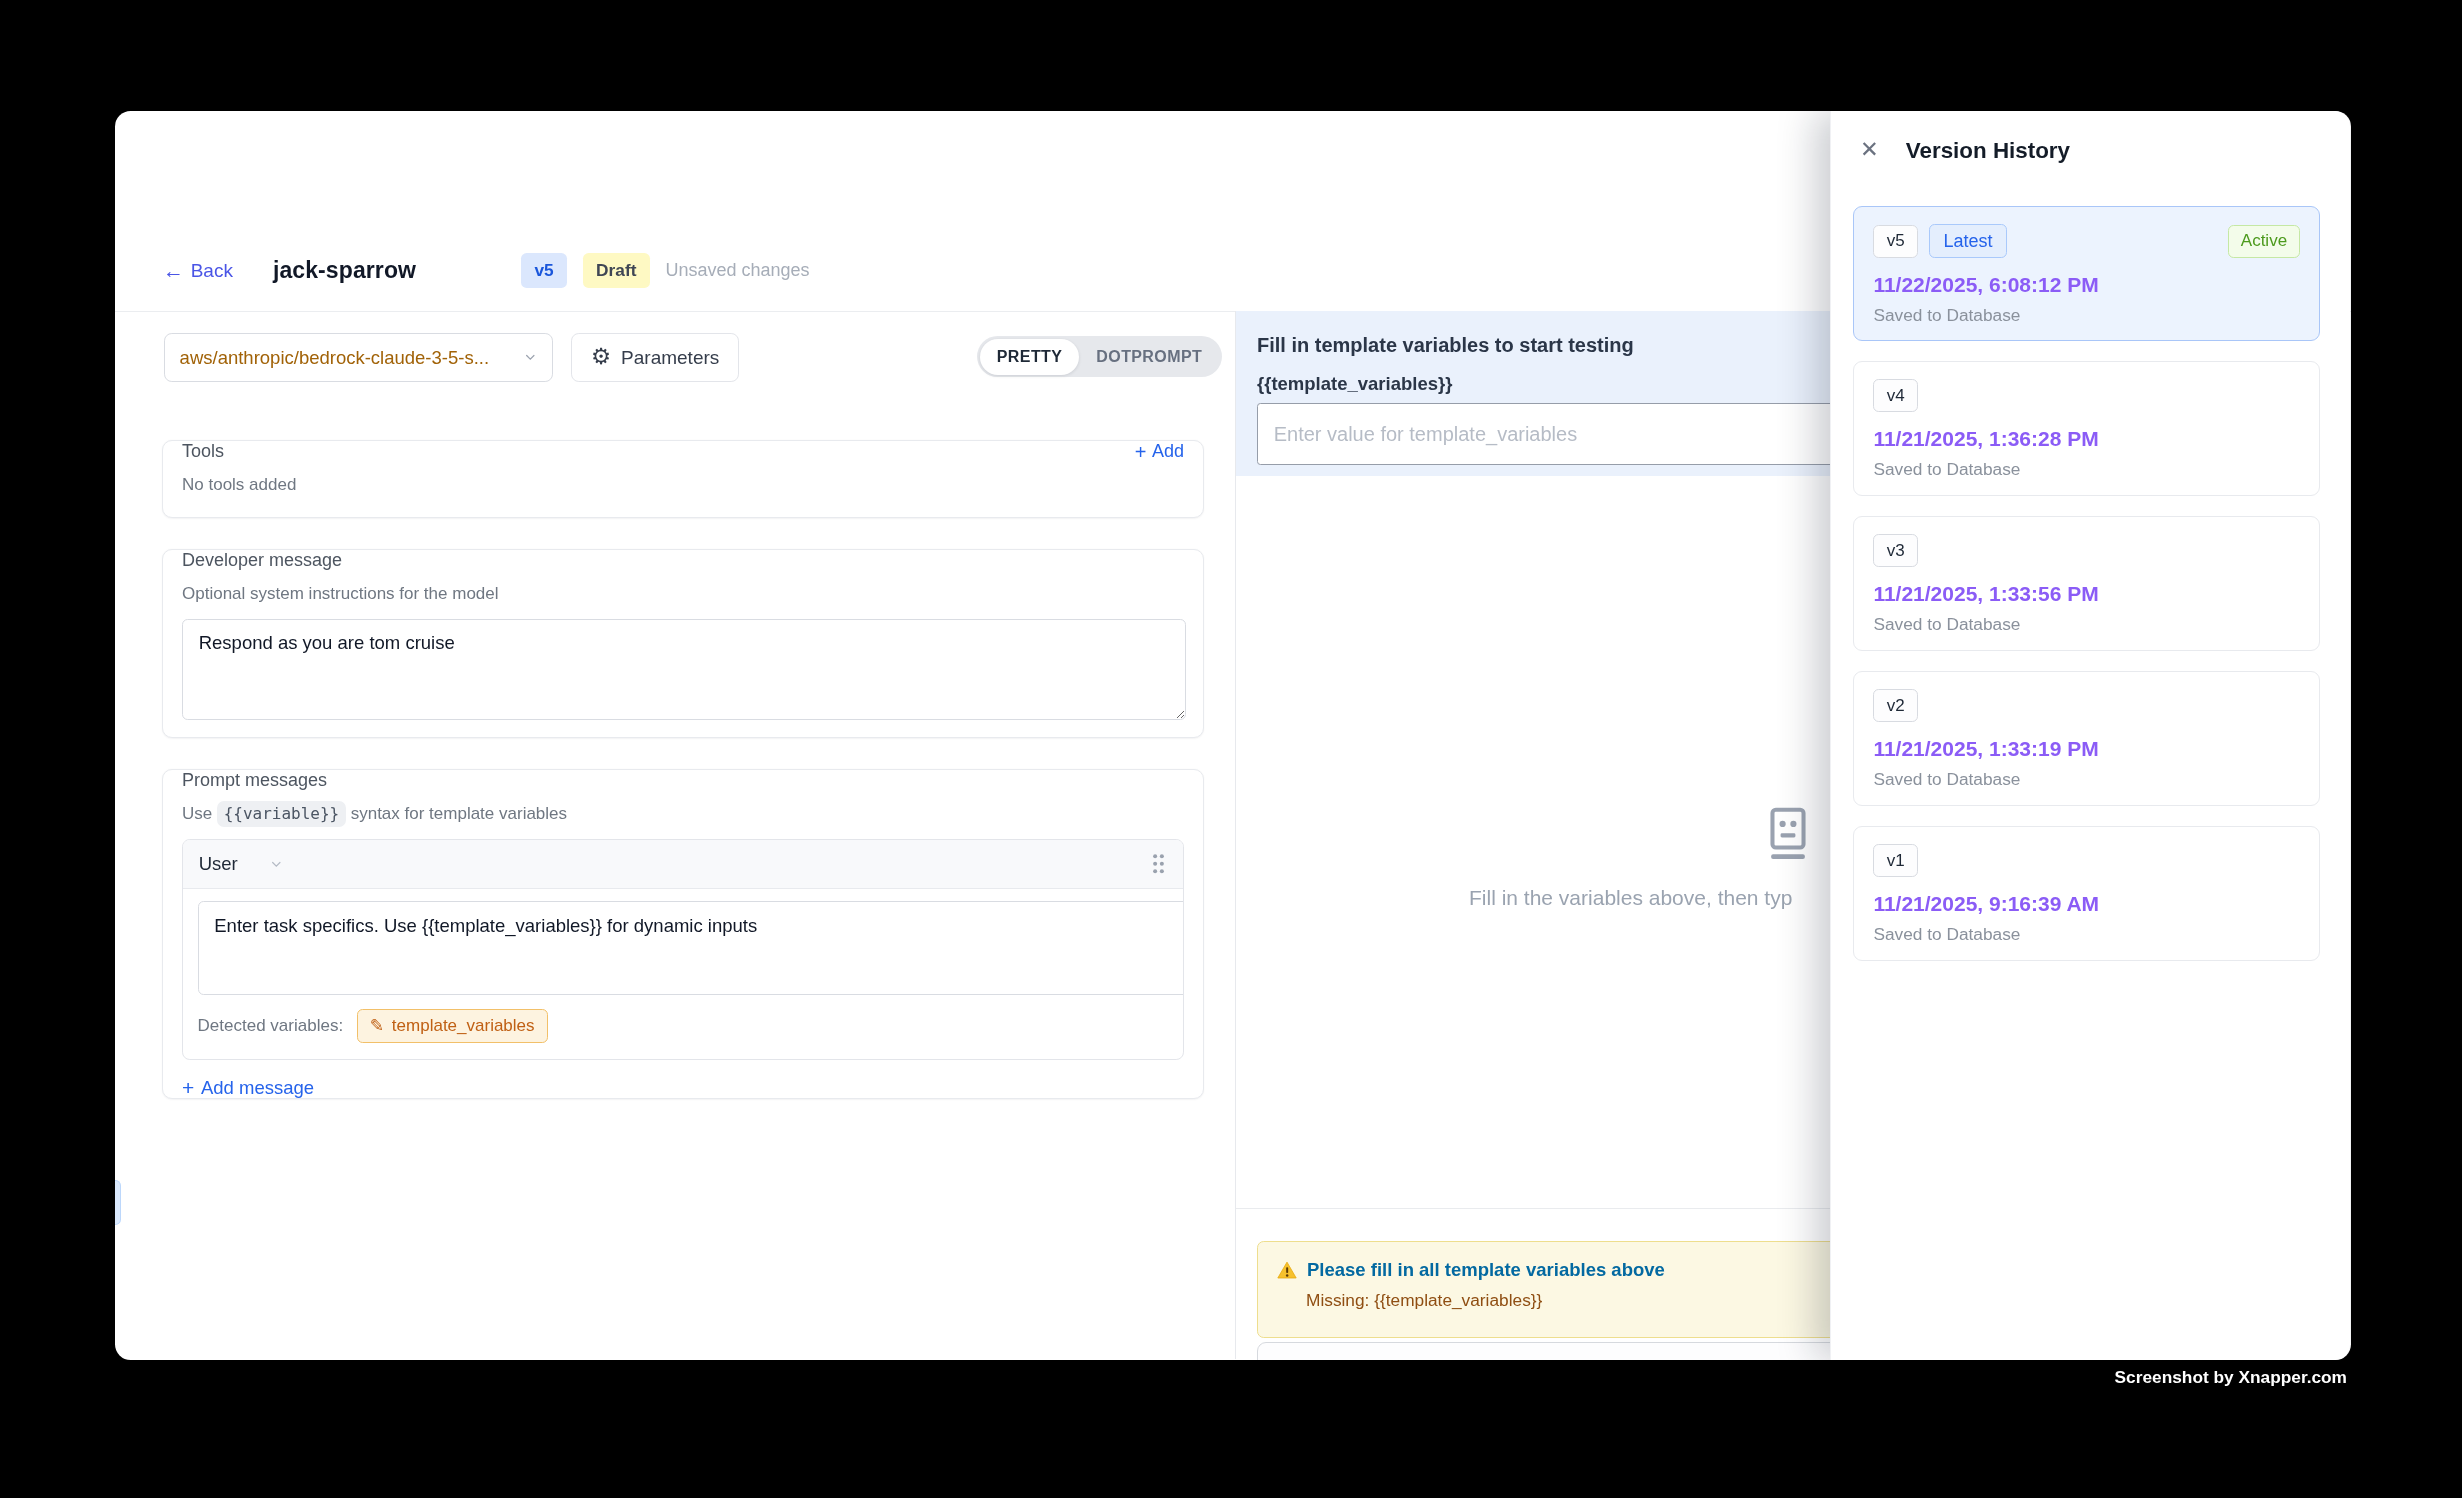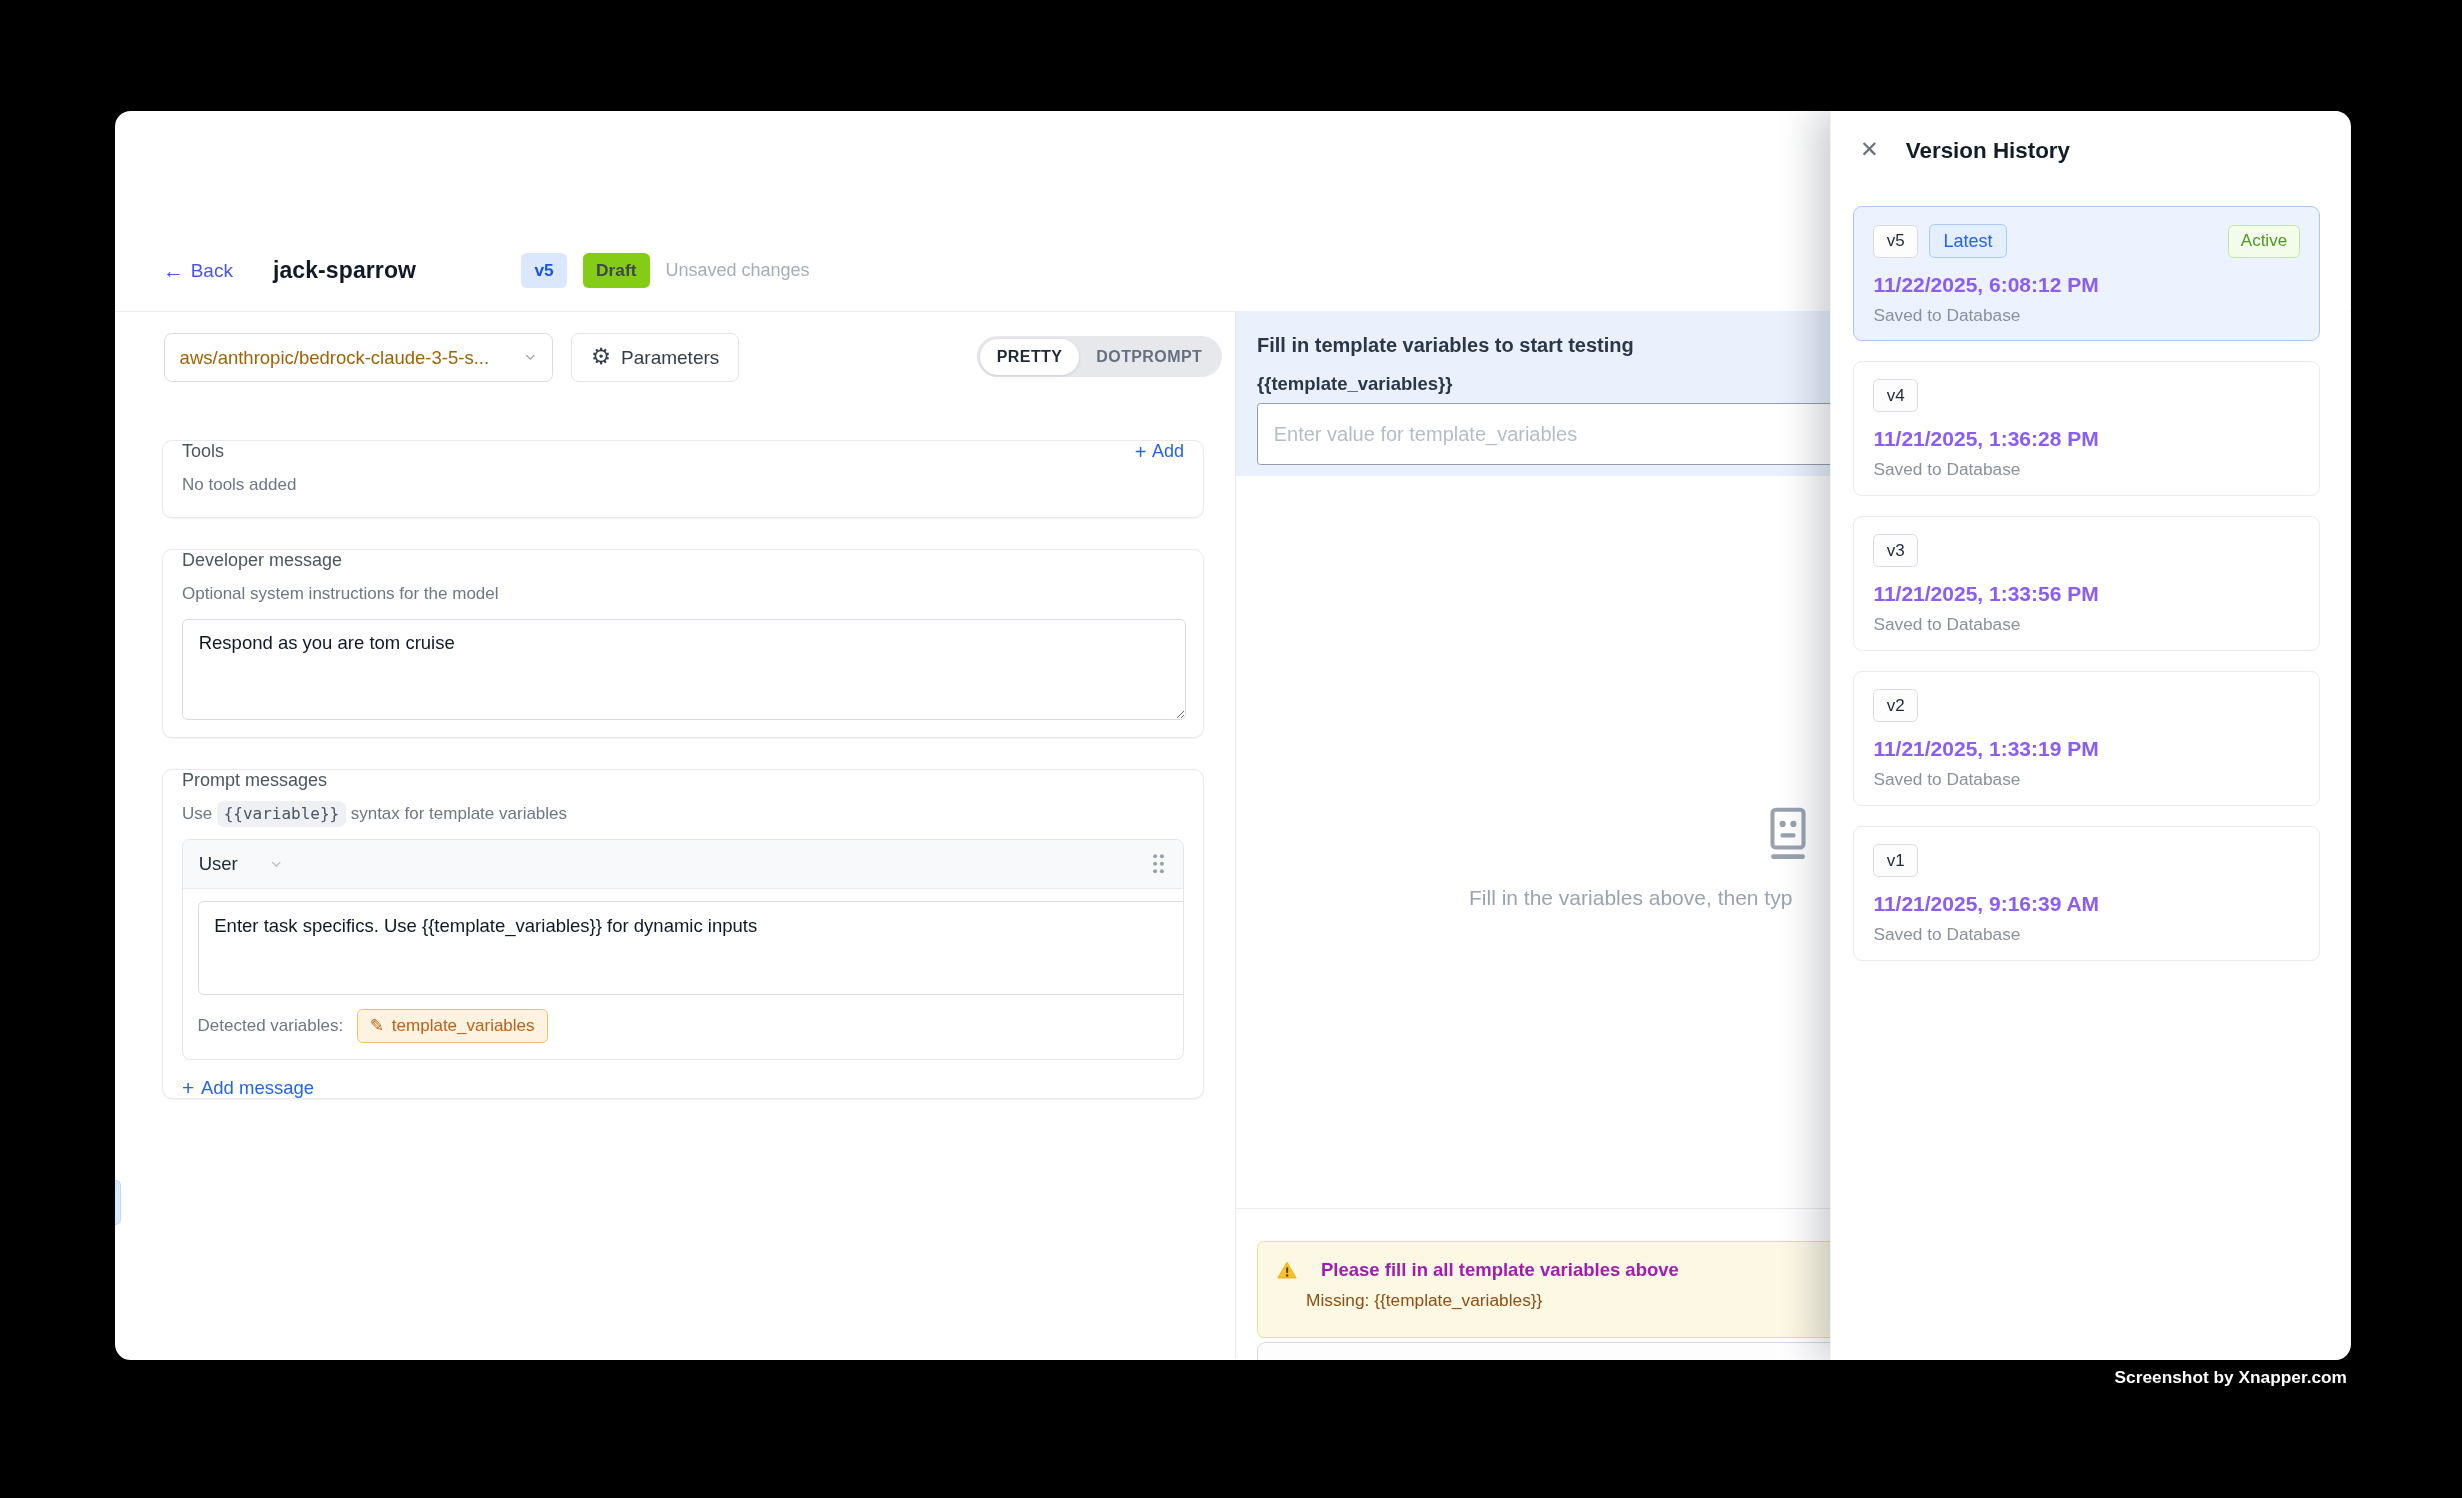--- a/index.html
+++ b/index.html
@@ -12,21 +12,21 @@
             background:#fff; border-radius:15.7px; overflow:hidden; }
 
   
   .hdr-row { position:absolute; left:48px; top:138px; height:43px; display:flex; align-items:center; }
   .back-link { display:flex; align-items:center; gap:6.7px; color:#4a55e6; font-size:19px; cursor:pointer; }
   .back-arrow { font-size:21px; line-height:1; }
   .doc-title { margin-left:40px; font-size:23px; font-weight:700; color:#111827; letter-spacing:0.1px; }
   .hdr-badges { position:absolute; left:406px; top:138px; height:43px; display:flex; align-items:center; gap:15.7px; }
   .badge { font-size:17.3px; font-weight:700; padding:6.7px 13.4px; border-radius:5.6px; }
   .badge-v5 { background:#dbe7fd; color:#1a56db; }
-  .badge-draft { background:#84cc16; color:#3f4654; font-weight:600; }
+  .badge-draft { background:#fef9c3; color:#3f4654; font-weight:600; }
   .unsaved { font-size:18px; color:#a6adb8; }
   .top-divider { position:absolute; left:0; top:200px; width:2236px; height:1.1px; background:#ebedf0; }
 
   
   .model-select { position:absolute; left:49px; top:222px; width:389px; height:49px; border:1.1px solid #d9dce2;
                   border-radius:7.8px; display:flex; align-items:center; padding:0 14.6px; background:#fff; }
   .model-select .txt { font-size:18.5px; color:#a16207; white-space:nowrap; overflow:hidden; flex:1; }
   .chev { width:14.6px; height:14.6px; flex:0 0 auto; }
   .params-btn { position:absolute; left:456px; top:222px; height:49px; padding:0 19px; border:1.1px solid #e3e5ea;
                 border-radius:7.8px; display:flex; align-items:center; gap:10px; background:#fff;
@@ -83,21 +83,21 @@
                 border:1.1px solid #969da9; border-radius:3.4px; padding:0 15.7px; font-size:20px; color:#111827;
                 font-family:"Liberation Sans","DejaVu Sans",sans-serif; outline:none; }
   .test-input::placeholder { color:#b6bcc6; }
 
   .empty-state-icon { position:absolute; left:1651px; top:696px; }
   .empty-state-text { position:absolute; left:1354px; top:775px; font-size:21px; color:#9aa3b0; white-space:nowrap; }
 
   .h-divider { position:absolute; left:1121px; top:1097px; width:1114px; height:1.1px; background:#e9ebee; }
   .warn-banner { position:absolute; left:1142px; top:1130px; width:933px; height:97px; background:#fcf8e3;
                  border:1.1px solid #eede8e; border-radius:6.7px; padding:17px 19px; }
-  .warn-title { display:flex; align-items:center; gap:24px; font-size:18.5px; font-weight:700; color:#a21caf; }
+  .warn-title { display:flex; align-items:center; gap:10px; font-size:18.5px; font-weight:700; color:#0369a1; }
   .warn-detail { margin:9px 0 0 29px; font-size:17.3px; color:#8f4e12; }
   .chat-input-peek { position:absolute; left:1142px; top:1231px; width:933px; height:39px; background:#fdfdfe;
                      border:1.1px solid #d6d9de; border-radius:9px 9px 0 0; }
 
   .edge-peek { position:absolute; left:0; top:1069px; width:5.6px; height:45px; background:#dbeafe;
                border:1.1px solid #bcd7fb; border-left:none; border-radius:0 5.6px 5.6px 0; }
 
   
   .vh-panel { position:absolute; left:1715px; top:0; width:520px; height:1249px; background:#fff;
               border-radius:0 15.7px 15.7px 0; box-shadow:-14px 0 39px rgba(15,23,42,.22); border-left:0.6px solid #f0f1f4; }

